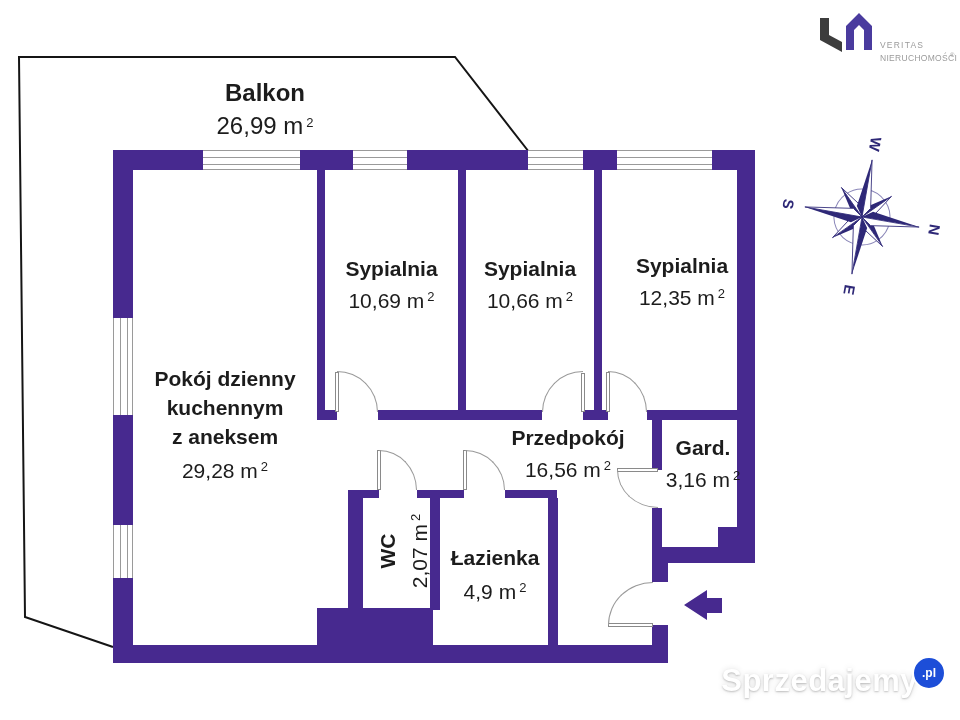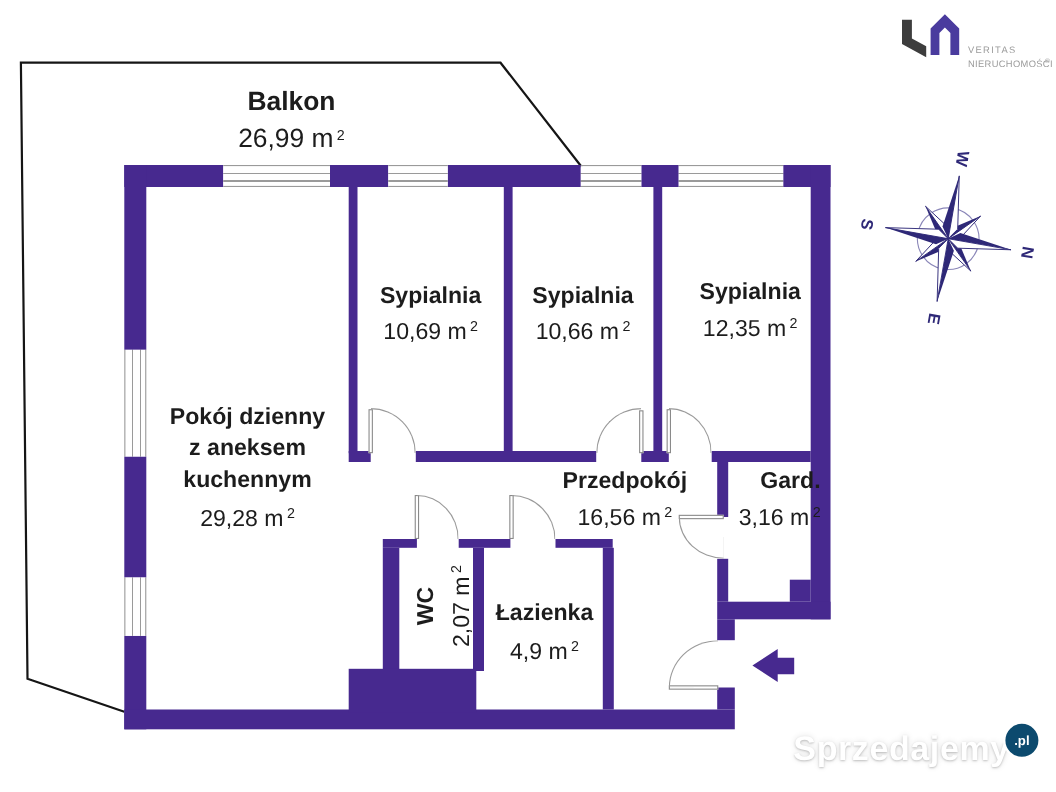--- a/index.html
+++ b/index.html
@@ -17,21 +17,21 @@
   .arc-bl{border-bottom:1.5px solid #999;border-left:1.5px solid #999;border-bottom-left-radius:100% 100%;}
   .lbl{position:absolute;text-align:center;}
   .rn{font-weight:bold;font-size:21px;line-height:28px;}
   .ra{font-size:21px;line-height:28px;}
   .big{font-size:24px;line-height:30px;}
   sup.sq{font-size:13px;vertical-align:7px;margin-left:3px;font-weight:normal;}
   .rot{transform:translate(-50%,-50%) rotate(-90deg);transform-origin:center center;white-space:nowrap;}
   #watermark{position:absolute;right:14px;bottom:16px;color:#fff;font-weight:bold;font-size:31px;
     text-shadow:0 1px 2px rgba(0,0,0,0.22),0 0 6px rgba(0,0,0,0.12);letter-spacing:0.5px;}
   #watermark .pl-badge{display:inline-flex;align-items:center;justify-content:center;width:30px;height:30px;border-radius:50%;
-    background:#0c4a6e;color:#fff;font-size:12px;font-weight:bold;letter-spacing:0;border:2px solid #fff;
+    background:#1d4ed8;color:#fff;font-size:12px;font-weight:bold;letter-spacing:0;border:2px solid #fff;
     transform:translateY(-14px);margin-left:-6px;text-shadow:none;}
   svg{position:absolute;overflow:visible;}
 </style>
 </head>
 <body>
 
 <div id="plan">
 
   <svg style="left:0;top:0;" width="960" height="720" viewBox="0 0 960 720">
     <path d="M529,152 L455,57 L19,57 L25,617 L113,647" fill="none" stroke="#151515" stroke-width="2"></path>
@@ -121,32 +121,32 @@
   </div>
 
   <div class="lbl" style="left:612px;top:252px;width:140px;">
     <div class="rn"><span>Sypialnia</span></div>
     <div class="ra"><span>12,35 m</span><sup class="sq">2</sup></div>
   </div>
 
   <div class="lbl" style="left:133px;top:352px;width:184px;margin-top:12px;">
     <div class="rn" style="line-height:29px;">
       <div>Pokój dzienny</div>
+      <div>kuchennym</div>
       <div>z aneksem</div>
-      <div>kuchennym</div>
     </div>
     <div class="ra" style="line-height:31px;"><span>29,28 m</span><sup class="sq">2</sup></div>
   </div>
 
   <div class="lbl" style="left:468px;top:424px;width:200px;">
     <div class="rn"><span>Przedpokój</span></div>
     <div class="ra"><span>16,56 m</span><sup class="sq">2</sup></div>
   </div>
 
-  <div class="lbl" style="left:660px;top:424px;width:86px;text-align:right;">
+  <div class="lbl" style="left:660px;top:434px;width:86px;">
     <div class="rn"><span>Gard.</span></div>
     <div class="ra"><span>3,16 m</span><sup class="sq">2</sup></div>
   </div>
 
   <div class="lbl rot" style="left:404px;top:551px;width:120px;">
     <div class="rn"><span>WC</span></div>
     <div class="ra"><span>2,07 m</span><sup class="sq">2</sup></div>
   </div>
 
   <div class="lbl" style="left:438px;top:532px;width:114px;margin-top:11px;">

